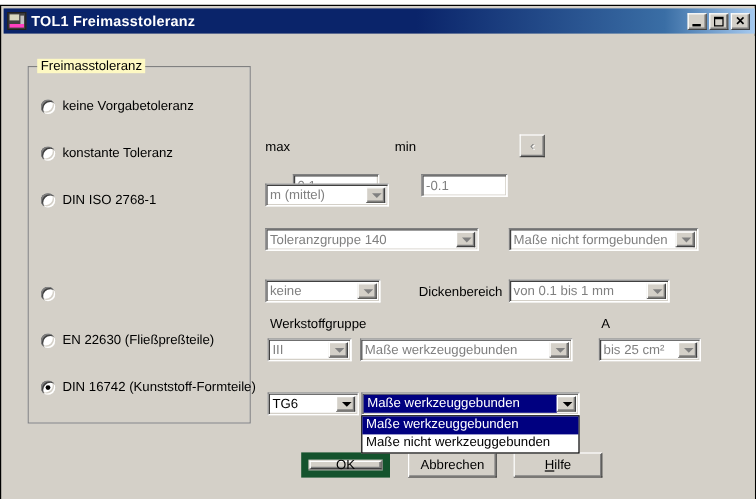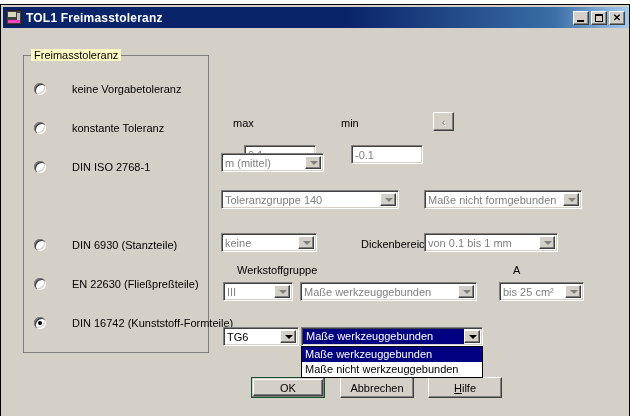--- a/index.html
+++ b/index.html
@@ -138,21 +138,20 @@
     white-space: nowrap;
   }
 
   
   .radio {
     position: absolute;
     left: 10px;
     display: flex;
     align-items: flex-start;
     white-space: nowrap;
-    gap: 20px;
   }
   .radio-dot {
     width: 12px; height: 12px;
     border-radius: 50%;
     background: #ffffff;
     box-shadow:
       inset 1px 1px 0 #808080,
       inset 2px 2px 0 #404040,
       inset -1px -1px 0 #ffffff,
       inset -2px -2px 0 #d4d0c8;
@@ -172,21 +171,20 @@
     font-size: 11px;
     color: #000000;
   }
 
   
   .lbl {
     position: absolute;
     font-size: 11px;
     color: #000000;
     white-space: nowrap;
-    margin-left: 12px;
   }
 
   
   .field {
     position: absolute;
     box-sizing: border-box;
     background: #ffffff;
     border-top: 1px solid #808080;
     border-left: 1px solid #808080;
     border-right: 1px solid #ffffff;
@@ -294,21 +292,21 @@
     border-bottom: 1px solid #404040;
     box-shadow: inset -1px -1px 0 #808080;
     font-size: 11px;
     color: #000000;
     display: flex;
     align-items: center;
     justify-content: center;
     font-family: "Liberation Sans", sans-serif;
   }
   .btn.default {
-    border: 1px solid #14532d;
+    border: 6px solid #14532d;
   }
   .btn.default .btn-inner {
     position: absolute;
     left: 1px; top: 1px; right: 1px; bottom: 1px;
     border-top: 1px solid #ffffff;
     border-left: 1px solid #ffffff;
     border-right: 1px solid #404040;
     border-bottom: 1px solid #404040;
     box-shadow: inset -1px -1px 0 #808080;
     display: flex;
@@ -361,21 +359,20 @@
       </div>
 
       <div class="radio" style="top:105px">
         <span class="radio-dot"></span>
         <span class="radio-label">DIN ISO 2768-1</span>
       </div>
 
 
       <div class="radio" style="top:183px">
         <span class="radio-dot"></span>
-        <span class="radio-label">DIN 6930 (Stanzteile)</span>
       </div>
 
       <div class="radio" style="top:222px">
         <span class="radio-dot"></span>
         <span class="radio-label">EN 22630 (Fließpreßteile)</span>
       </div>
 
       <div class="radio" style="top:261px">
         <span class="radio-dot checked"></span>
         <span class="radio-label">DIN 16742 (Kunststoff-Formteile)</span>

